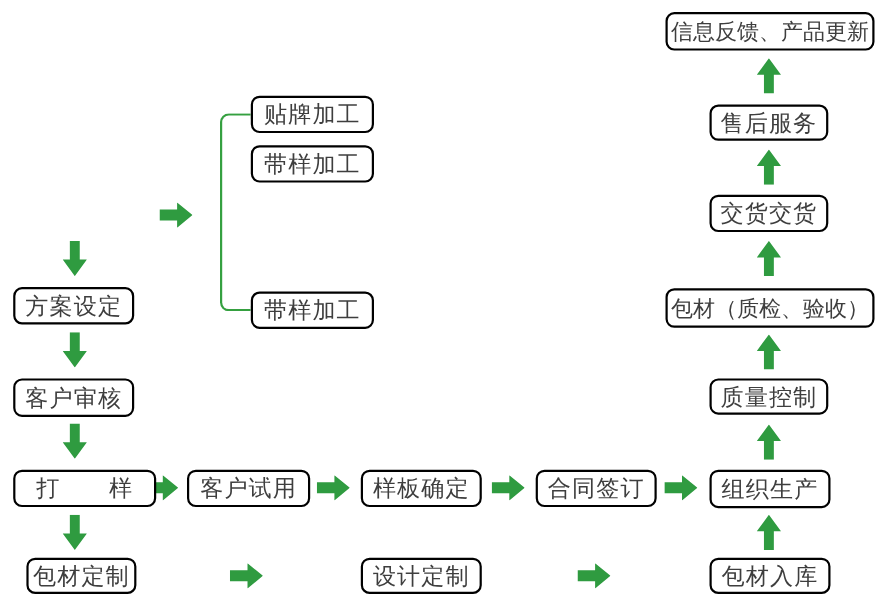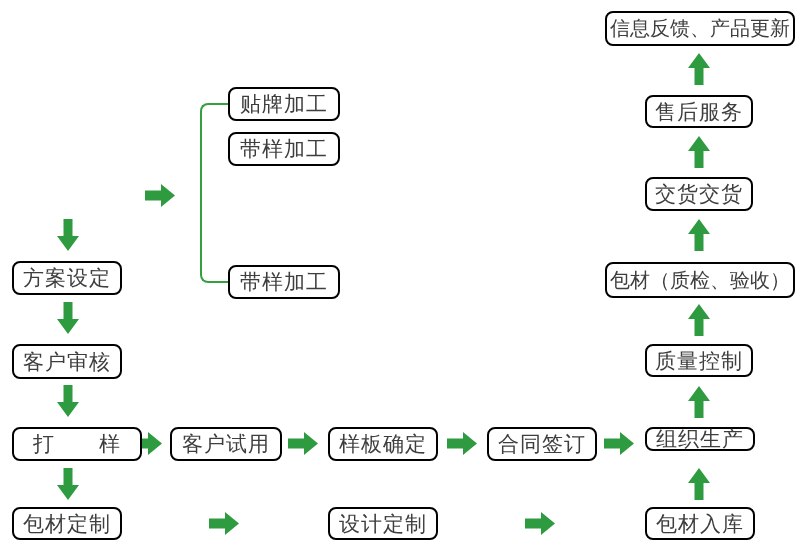--- a/index.html
+++ b/index.html
@@ -25,30 +25,30 @@
 </head>
 <body>
 
 <div class="stage">
 
   <div class="bracket"></div>
 
   <div class="node" style="left:12px;top:261px;width:110px;height:34px">方案设定</div>
   <div class="node" style="left:12px;top:344px;width:110px;height:35px">客户审核</div>
   <div class="node" style="left:12px;top:427px;width:130px;height:34px">打　　样</div>
-  <div class="node" style="left:12px;top:507px;width:110px;height:33px">包材定制</div>
+  <div class="node" style="left:24px;top:507px;width:100px;height:33px">包材定制</div>
 
   <div class="node" style="left:228px;top:87px;width:112px;height:34px">贴牌加工</div>
   <div class="node" style="left:228px;top:132px;width:112px;height:34px">带样加工</div>
   <div class="node" style="left:228px;top:265px;width:112px;height:34px">带样加工</div>
 
   <div class="node" style="left:170px;top:427px;width:112px;height:34px">客户试用</div>
   <div class="node" style="left:328px;top:427px;width:110px;height:34px">样板确定</div>
   <div class="node" style="left:487px;top:427px;width:110px;height:34px">合同签订</div>
-  <div class="node" style="left:645px;top:427px;width:110px;height:24px">组织生产</div>
+  <div class="node" style="left:645px;top:427px;width:110px;height:35px">组织生产</div>
 
   <div class="node" style="left:328px;top:507px;width:110px;height:33px">设计定制</div>
   <div class="node" style="left:645px;top:507px;width:110px;height:33px">包材入库</div>
 
   <div class="node" style="left:645px;top:344px;width:108px;height:33px">质量控制</div>
   <div class="node wide" style="left:605px;top:262px;width:190px;height:36px">包材（质检、验收）</div>
   <div class="node" style="left:645px;top:177px;width:108px;height:34px">交货交货</div>
   <div class="node" style="left:645px;top:95px;width:108px;height:33px">售后服务</div>
   <div class="node wide" style="left:605px;top:11px;width:190px;height:35px">信息反馈、产品更新</div>
 

